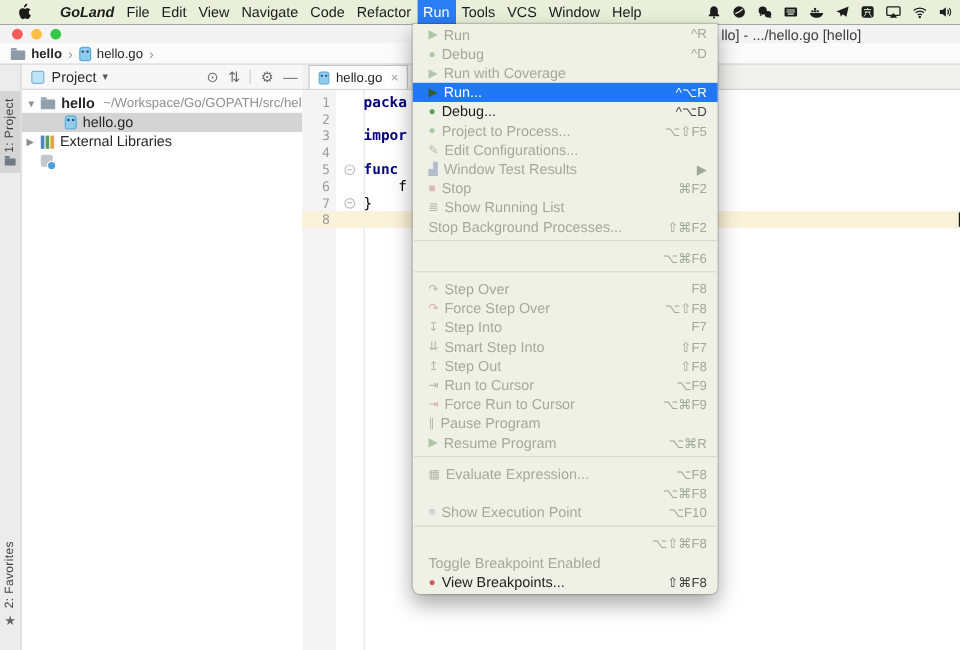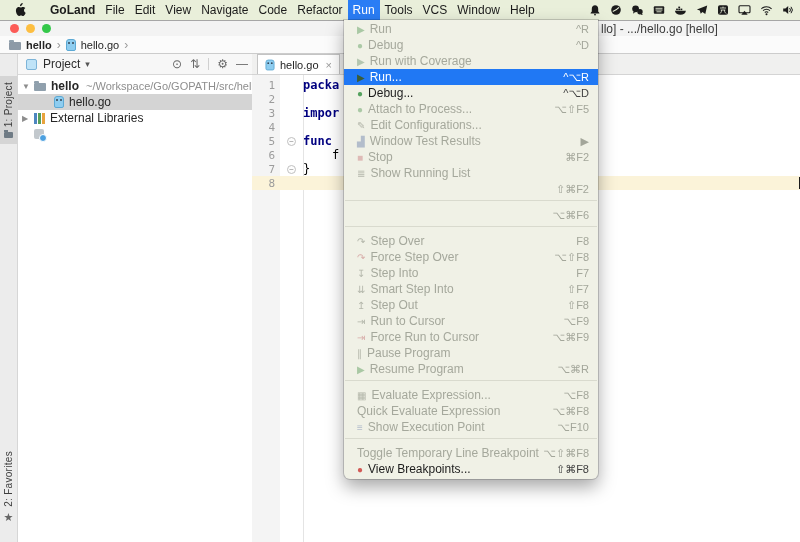--- a/index.html
+++ b/index.html
@@ -5,21 +5,21 @@
   * { margin:0; padding:0; box-sizing:border-box; }
   html,body { width:800px; height:542px; overflow:hidden; }
   body { font-family:"Liberation Sans", sans-serif; background:#fff; position:relative; }
 
   
   .menubar { position:absolute; left:0; top:0; width:800px; height:20px;
     background:#e9efda; display:flex; align-items:center; font-size:12px; color:#1b1b1b; z-index:40; }
   .apple-wrap { margin-left:14px; margin-right:8px; display:flex; align-items:center; }
   .mb-items { display:flex; align-items:center; height:100%; margin-left:11px; }
   .mb-item { padding:0 5px; height:20px; display:flex; align-items:center; white-space:nowrap; }
-  .mb-item.app { font-weight:bold; }
+  .mb-item.app { font-weight:bold;font-style:italic; }
   .mb-item.active { background:#2a7df5; color:#fff; }
   .mb-status { position:absolute; right:6px; top:0; height:20px; display:flex; align-items:center; gap:9px; }
   .mb-status svg { display:block; }
 
   
   .ide { position:absolute; left:0; top:20px; right:0; bottom:0; background:#fff; border-top:1px solid #a6a6a6; }
   .titlebar { position:absolute; left:0; top:0; width:100%; height:15px; background:#f3f3f3; }
   .tl-dot { position:absolute; top:3px; width:9px; height:9px; border-radius:50%; }
   .tl-close { left:10px; background:#fc5b57; }
   .tl-min   { left:26px; background:#fdbe41; }
@@ -436,21 +436,21 @@
 
     <div class="mi enabled">
       <span class="mi-ic ic-bug">●</span>
       <span class="mi-label">Debug...</span>
       <span class="mi-spacer"></span>
       <span class="mi-sc">^⌥D</span>
     </div>
 
     <div class="mi disabled">
       <span class="mi-ic ic-bug-pale">●</span>
-      <span class="mi-label">Attach to Process...</span>
+      <span class="mi-label">Project to Process...</span>
       <span class="mi-spacer"></span>
       <span class="mi-sc">⌥⇧F5</span>
     </div>
 
     <div class="mi disabled">
       <span class="mi-ic ic-pale">✎</span>
       <span class="mi-label">Edit Configurations...</span>
       <span class="mi-spacer"></span>
       <span class="mi-sc"></span>
     </div>
@@ -471,20 +471,21 @@
 
     <div class="mi disabled">
       <span class="mi-ic ic-pale">≣</span>
       <span class="mi-label">Show Running List</span>
       <span class="mi-spacer"></span>
       <span class="mi-sc"></span>
     </div>
 
     <div class="mi disabled">
 
+      <span class="mi-label">Stop Background Processes...</span>
       <span class="mi-spacer"></span>
       <span class="mi-sc">⇧⌘F2</span>
     </div>
 
     <div class="mi separator">
       
       
       
       
     </div>
@@ -574,21 +575,20 @@
 
     <div class="mi disabled">
       <span class="mi-ic ic-pale">▦</span>
       <span class="mi-label">Evaluate Expression...</span>
       <span class="mi-spacer"></span>
       <span class="mi-sc">⌥F8</span>
     </div>
 
     <div class="mi disabled">
 
-      <span class="mi-label">Quick Evaluate Expression</span>
       <span class="mi-spacer"></span>
       <span class="mi-sc">⌥⌘F8</span>
     </div>
 
     <div class="mi disabled">
       <span class="mi-ic ic-pale-blue">≡</span>
       <span class="mi-label">Show Execution Point</span>
       <span class="mi-spacer"></span>
       <span class="mi-sc">⌥F10</span>
     </div>
@@ -596,25 +596,30 @@
     <div class="mi separator">
       
       
       
       
     </div>
 
 
     <div class="mi disabled">
 
-      <span class="mi-label">Toggle Temporary Line Breakpoint</span>
       <span class="mi-spacer"></span>
       <span class="mi-sc">⌥⇧⌘F8</span>
     </div>
 
+    <div class="mi disabled">
+
+      <span class="mi-label">Toggle Breakpoint Enabled</span>
+      <span class="mi-spacer"></span>
+      <span class="mi-sc"></span>
+    </div>
 
     <div class="mi enabled">
       <span class="mi-ic ic-bp">●</span>
       <span class="mi-label">View Breakpoints...</span>
       <span class="mi-spacer"></span>
       <span class="mi-sc">⇧⌘F8</span>
     </div>
   </div>
 
 </body></html>

